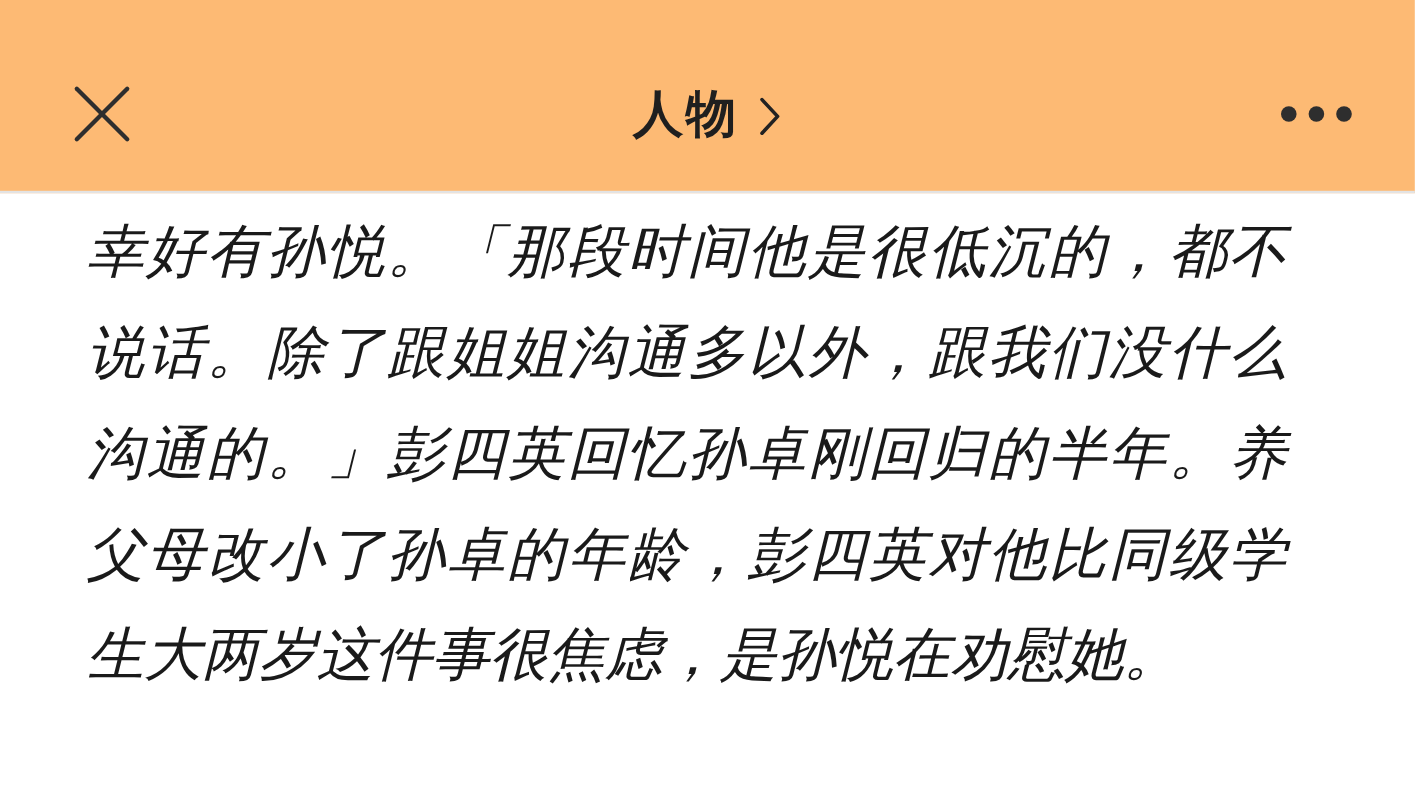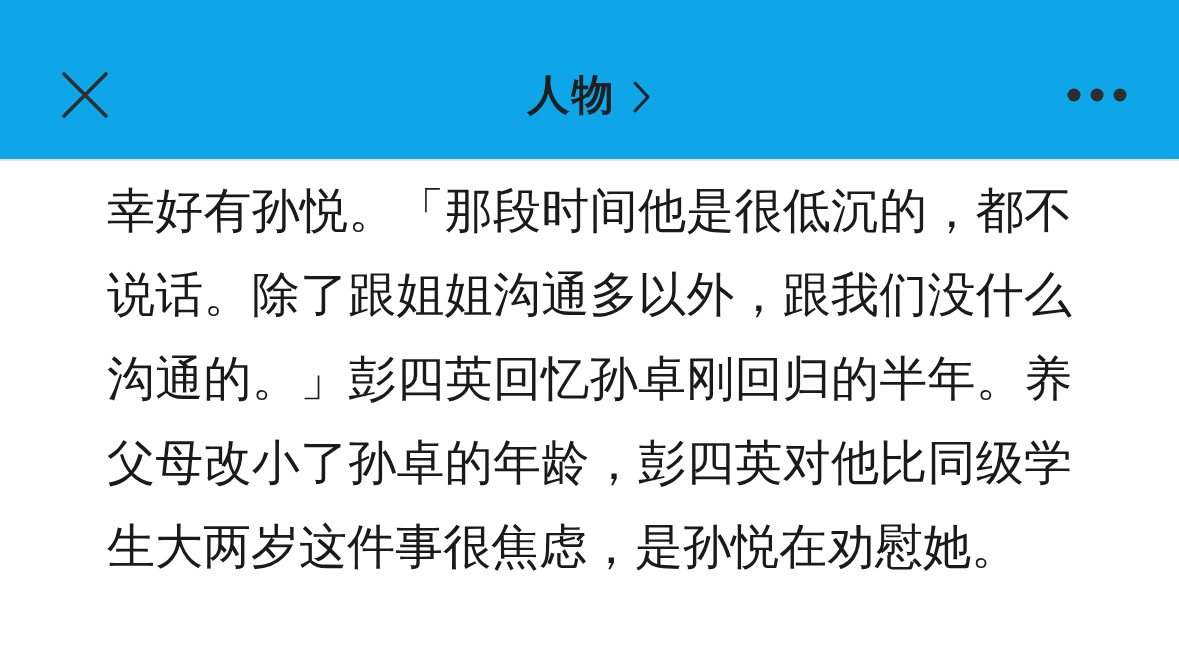--- a/index.html
+++ b/index.html
@@ -13,21 +13,21 @@
   .screen {
     position: relative;
     width: 1179px;
     height: 664px;
     background: #ffffff;
   }
   
   .header {
     position: relative;
     height: 161px;
-    background: #0ea5e9;
+    background: #fdba74;
     border-bottom: 2px solid #e3e3e3;
   }
   .icon-btn {
     position: absolute;
     background: none;
     border: none;
     padding: 0;
     cursor: pointer;
     display: flex;
     align-items: center;
@@ -59,21 +59,22 @@
   }
   .chevron-svg { display: block; margin-top: 3px; }
   .more-btn {
     right: 46px;
     top: 80px;
     width: 72px;
     height: 30px;
   }
   
   .article {
-    padding: 8px 107px 0 107px;
+    padding: 8px 107px 0 72px;
+    font-style: italic;
   }
   .article p {
     font-size: 48px;
     line-height: 84px;
     font-weight: 400;
     color: #1a1a1a;
     text-align: justify;
     text-justify: inter-ideograph;
     word-break: break-all;
   }

